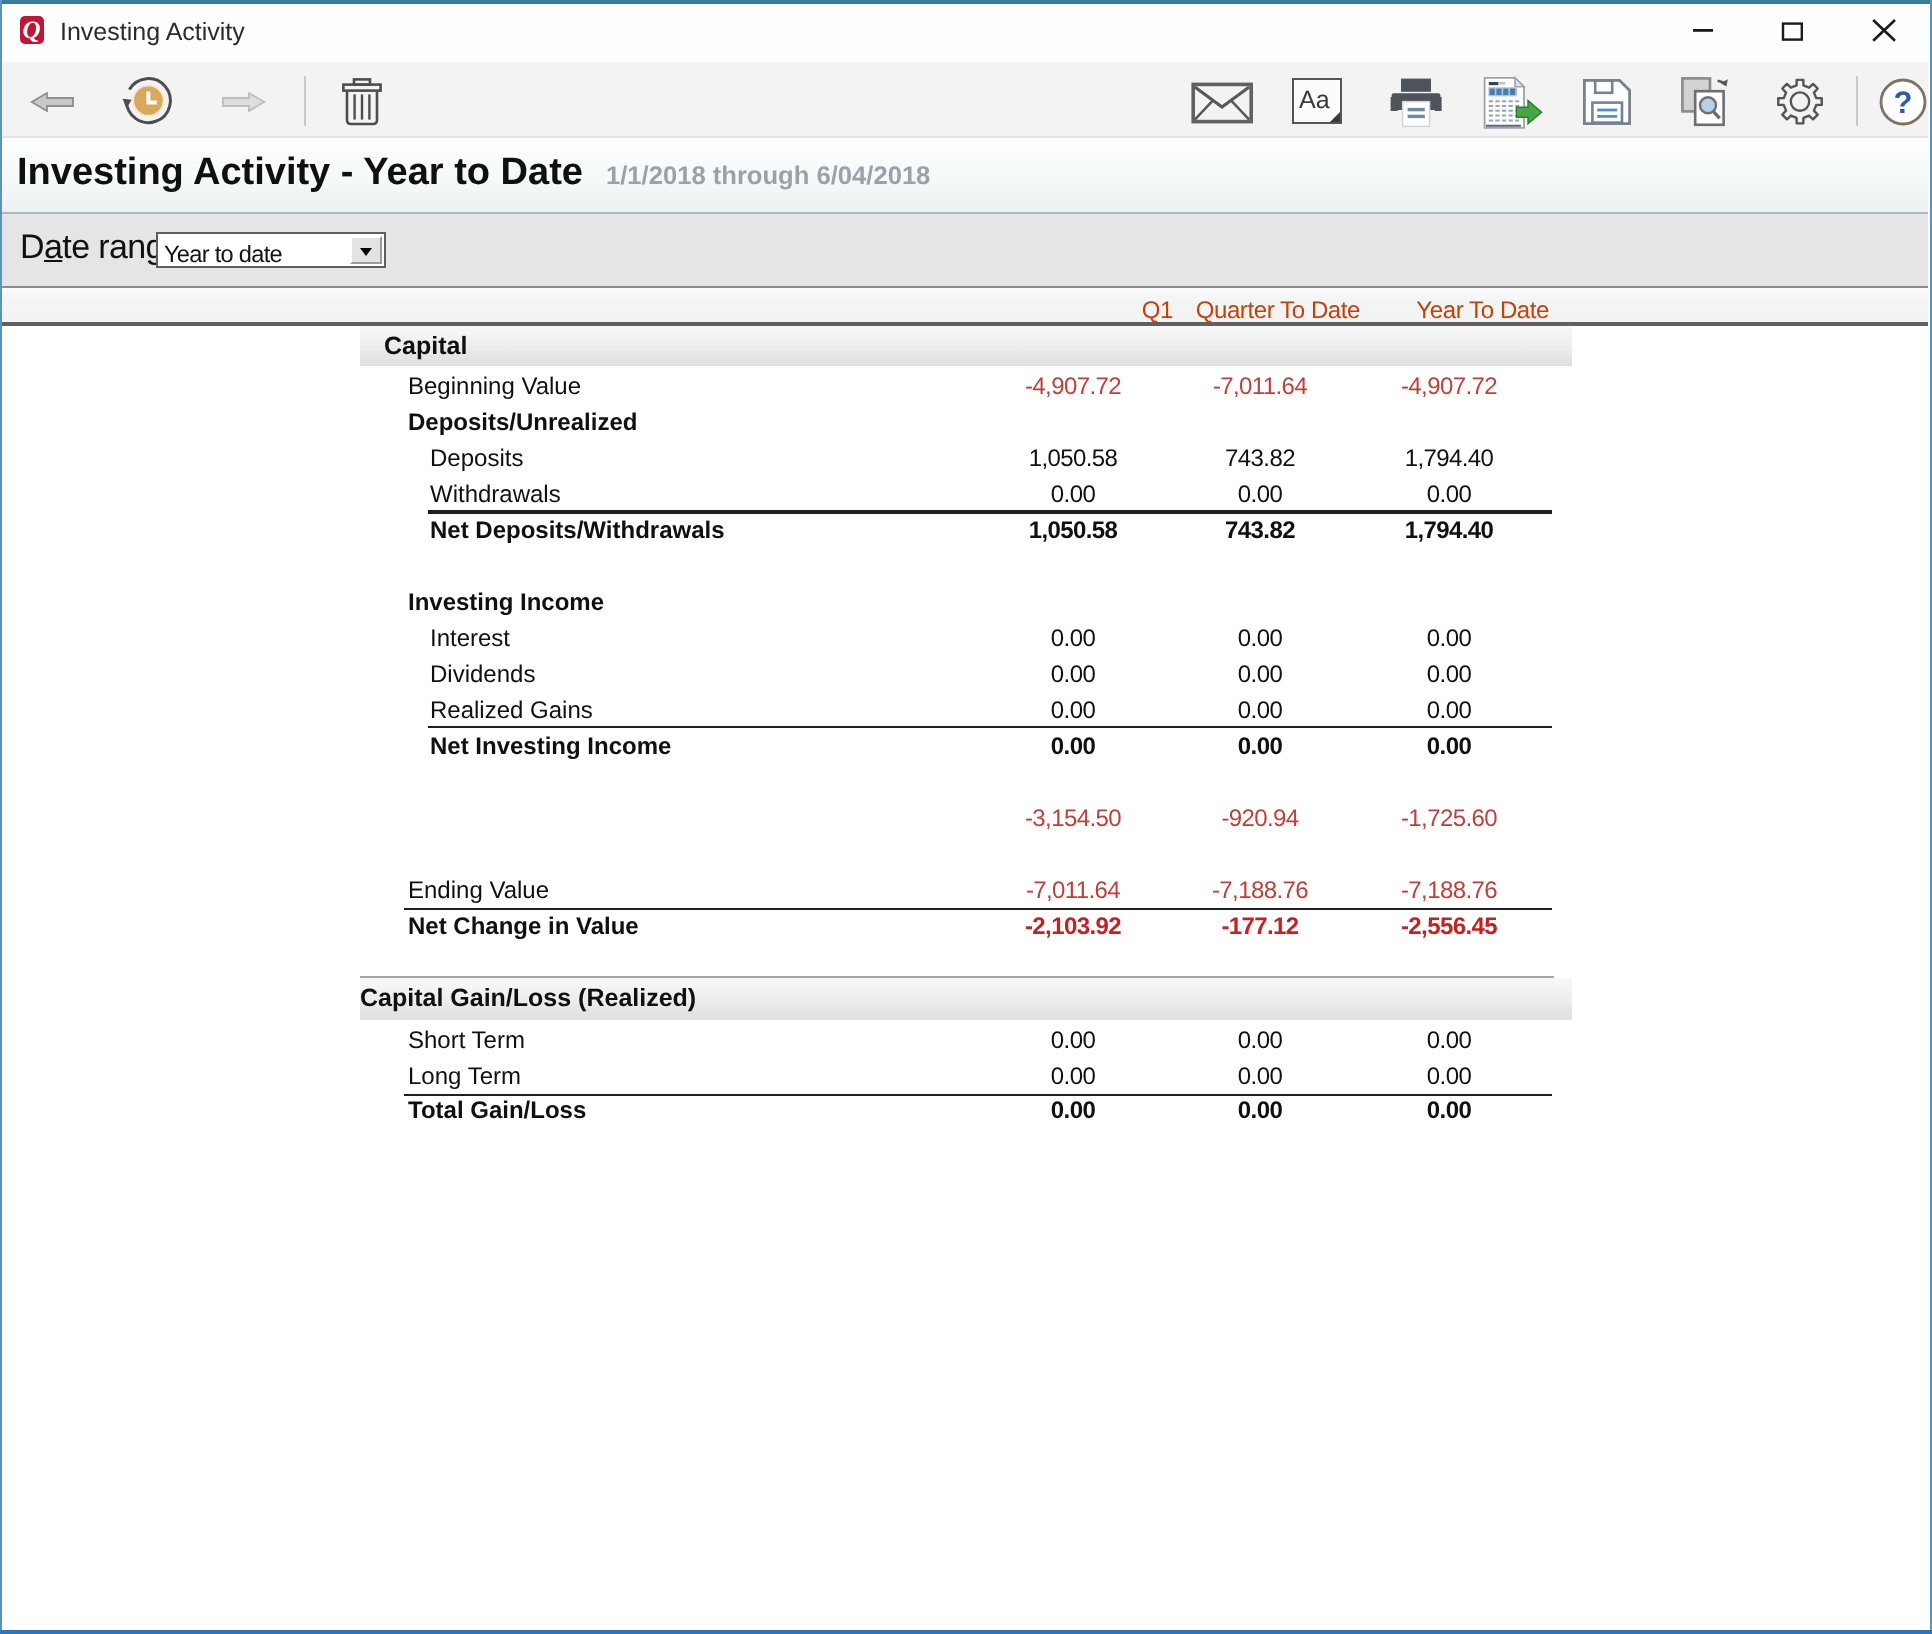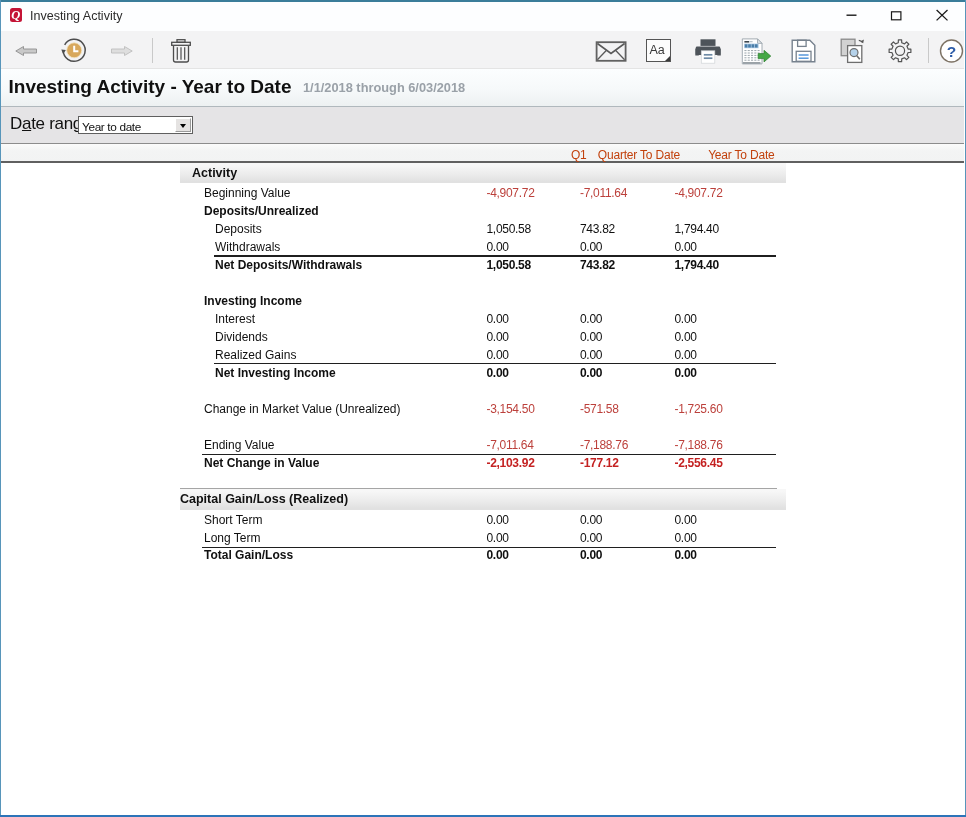--- a/index.html
+++ b/index.html
@@ -37,21 +37,21 @@
            border:1px solid #fff;border-right-color:#9a9a9a;border-bottom-color:#9a9a9a;box-sizing:border-box;}
   .dd .tri{position:absolute;right:4.5px;top:5px;width:0;height:0;
            border-left:3.5px solid transparent;border-right:3.5px solid transparent;border-top:4px solid #000;}
   
   .colhdr{position:absolute;left:1px;top:144px;width:963px;height:17.4px;background:linear-gradient(#fbfbfb,#f3f4f4 40%,#f2f3f3);}
   .hline{position:absolute;left:1px;top:161.4px;width:963px;height:1.2px;background:#606060;}
   .ch{position:absolute;top:146px;width:100px;height:18px;line-height:18px;text-align:right;font-size:12px;color:#c2410c;letter-spacing:-0.2px;}
   
   .row{position:absolute;left:0;width:966px;height:18px;line-height:18px;font-size:12px;color:#101010;}
   .lbl{position:absolute;top:0;white-space:nowrap;}
-  .v{position:absolute;top:0;width:100px;text-align:left;letter-spacing:-0.3px;}
+  .v{position:absolute;top:0;width:100px;text-align:center;letter-spacing:-0.3px;}
   .v1{left:486.5px;} .v2{left:580px;} .v3{left:674.5px;}
   .red{color:#bc403b;}
   .b{font-weight:bold;}
   .redb{color:#c42222;font-weight:bold;}
   .band{position:absolute;left:180px;width:606px;
         background:linear-gradient(#f7f7f7 10%,#ececec 55%,#e1e1e1 92%);
         font-size:12.5px;font-weight:bold;color:#101010;}
   .tline{position:absolute;height:1.35px;background:#1f1f1f;}
 </style>
 </head>
@@ -163,40 +163,40 @@
     <div class="sep" style="left:927px"></div>
 
     <svg class="abs" style="left:938px;top:8px" width="25" height="25" viewBox="0 0 25 25">
       <circle cx="12.5" cy="12" r="11" fill="#fff" stroke="#7d7264" stroke-width="1.4"></circle>
       <text x="12.5" y="17.5" text-anchor="middle" font-family="Liberation Sans" font-size="15.5" font-weight="bold" fill="#2d5ca8">?</text>
     </svg>
   </div>
 
   <div class="hdrband">
     <div class="htitle">Investing Activity - Year to Date</div>
-    <div class="hdate">1/1/2018 through 6/03/2018</div>
+    <div class="hdate">1/1/2018 through 6/04/2018</div>
   </div>
 
   <div class="datebar">
     <div class="dlabel">D<span style="text-decoration:underline">a</span>te range:</div>
     <div class="dd">
       <div class="txt">Year to date</div>
       <div class="btn">
         <div class="tri"></div>
       </div>
     </div>
   </div>
 
   <div class="colhdr"></div>
   <div class="hline"></div>
   <div class="ch" style="left:486.5px">Q1</div>
   <div class="ch" style="left:580px">Quarter To Date</div>
   <div class="ch" style="left:674.5px">Year To Date</div>
 
-  <div class="band" style="top:163px;height:20px;line-height:20px"><span style="margin-left:12px">Activity</span></div>
+  <div class="band" style="top:163px;height:20px;line-height:20px"><span style="margin-left:12px">Capital</span></div>
 
   <div class="row" style="top:183.5px">
     <span class="lbl" style="left:204px">Beginning Value</span>
     <span class="v v1 red">-4,907.72</span>
     <span class="v v2 red">-7,011.64</span>
     <span class="v v3 red">-4,907.72</span>
   </div>
   <div class="row" style="top:201.5px">
     <span class="lbl b" style="left:204px">Deposits/Unrealized</span>
   </div>
@@ -243,23 +243,22 @@
   </div>
   <div class="tline" style="left:214px;top:362.6px;width:562px"></div>
   <div class="row" style="top:363.5px">
     <span class="lbl b" style="left:215px">Net Investing Income</span>
     <span class="v v1 b">0.00</span>
     <span class="v v2 b">0.00</span>
     <span class="v v3 b">0.00</span>
   </div>
 
   <div class="row" style="top:399.5px">
-    <span class="lbl" style="left:204px">Change in Market Value (Unrealized)</span>
     <span class="v v1 red">-3,154.50</span>
-    <span class="v v2 red">-571.58</span>
+    <span class="v v2 red">-920.94</span>
     <span class="v v3 red">-1,725.60</span>
   </div>
 
   <div class="row" style="top:435.5px">
     <span class="lbl" style="left:204px">Ending Value</span>
     <span class="v v1 red">-7,011.64</span>
     <span class="v v2 red">-7,188.76</span>
     <span class="v v3 red">-7,188.76</span>
   </div>
   <div class="tline" style="left:202px;top:453.6px;width:574px"></div>

